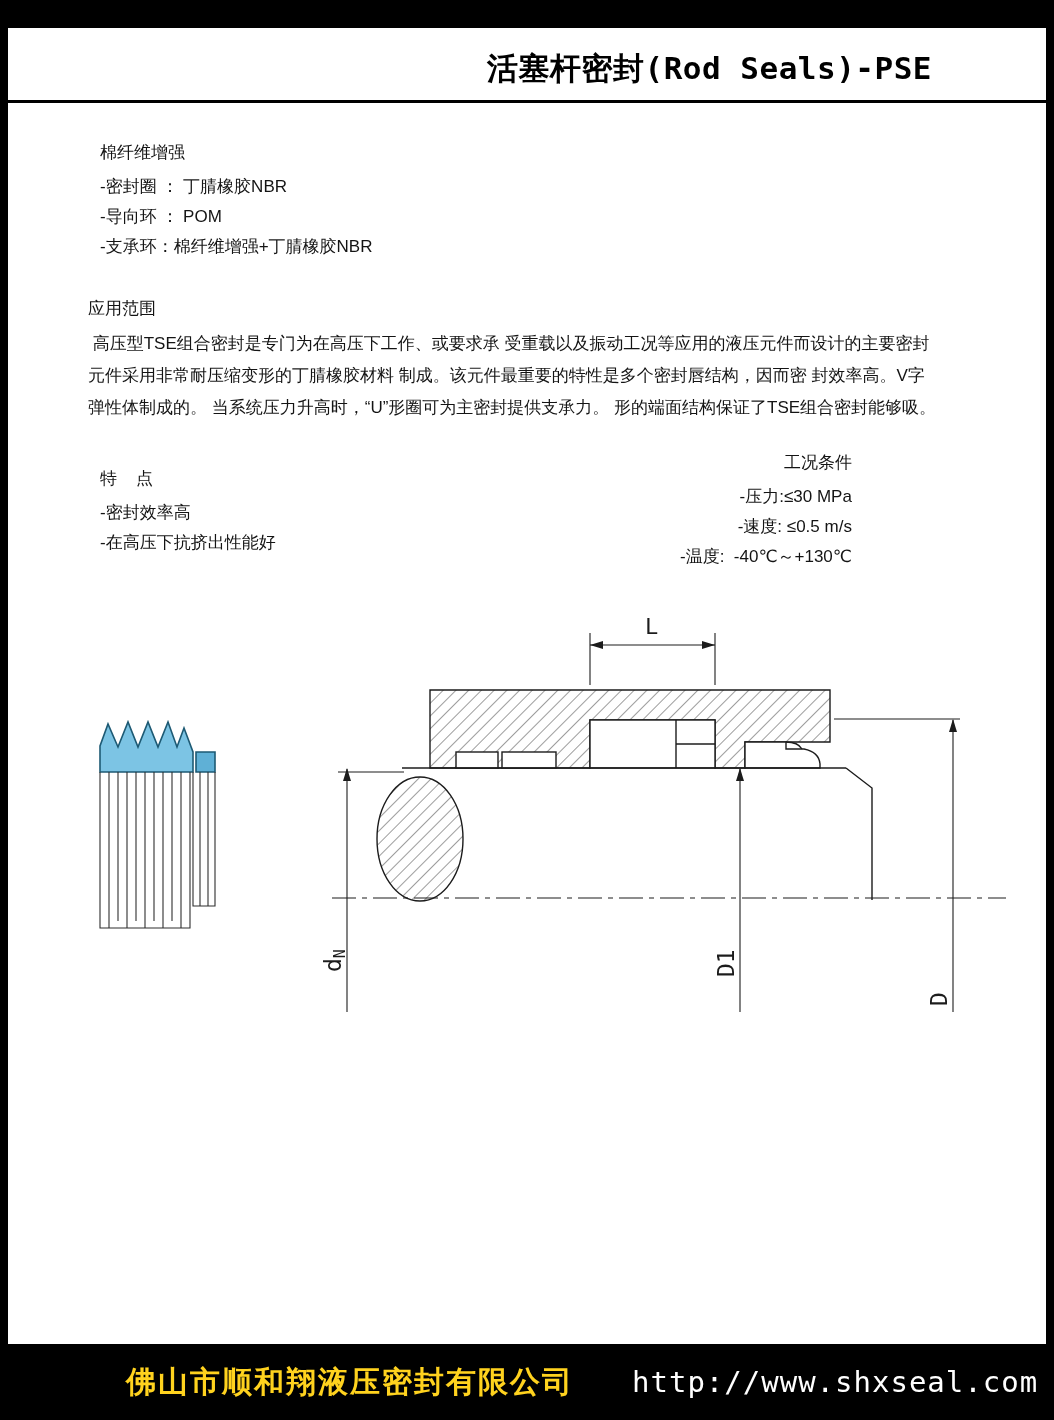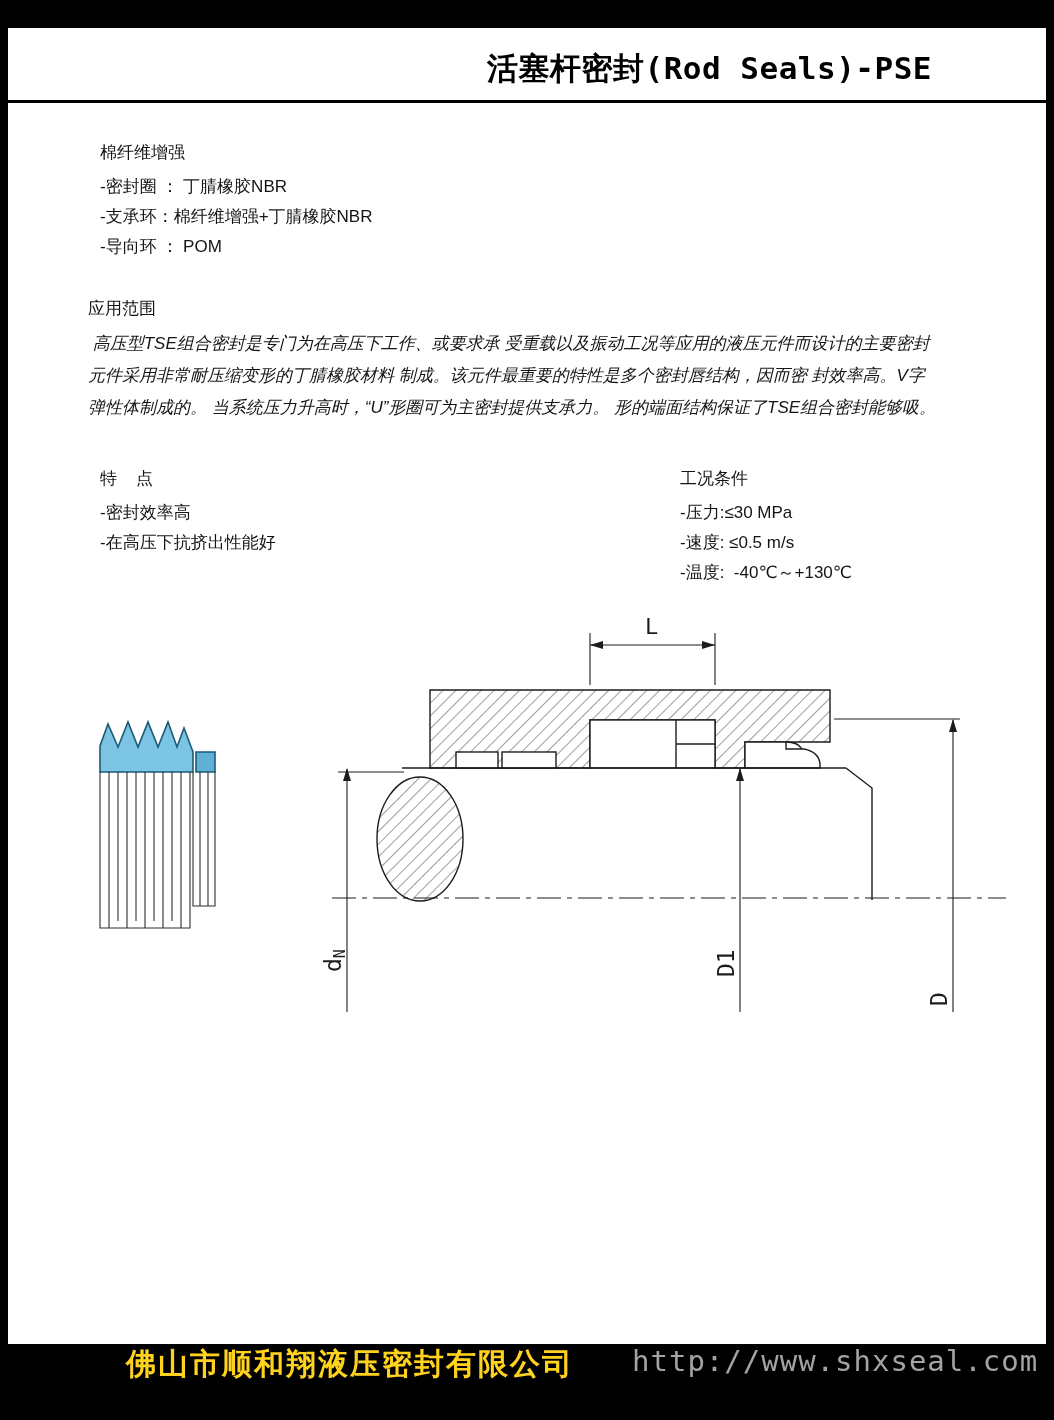--- a/index.html
+++ b/index.html
@@ -20,52 +20,52 @@
     font-family:"DejaVu Sans Mono","Liberation Mono",monospace;
     font-size:31px;font-weight:700;letter-spacing:.5px;white-space:pre;color:#000;
   }
   .header-rule{position:absolute;top:100px;left:8px;right:8px;height:3px;background:#000;}
 
   .sec{position:absolute;font-size:17px;line-height:30px;}
   .sec-heading{margin-bottom:4px;white-space:pre-wrap;}
   .textline{white-space:pre-wrap;}
   .materials{left:100px;top:138px;}
   .application{left:88px;top:294px;}
-  .application .para-line{line-height:32px;white-space:pre;font-style:italic;}
+  .application .para-line{line-height:32px;white-space:pre;}
   .features{left:100px;top:464px;}
-  .conditions{left:680px;top:464px;}
+  .conditions{left:680px;top:448px;text-align:right;}
 
   .drawing{position:absolute;left:0;top:600px;width:1054px;height:432px;}
 
   .footer{
     position:absolute;left:0;bottom:0;width:100%;height:76px;background:#000;
-    display:flex;align-items:flex-start;padding-left:126px;
+    display:flex;align-items:center;padding-left:126px;
   }
   .footer-company{color:#ffd21e;font-size:30px;font-weight:700;letter-spacing:2px;}
   .footer-url{
-    color:#a3a3a3;font-size:29px;margin-left:58px;letter-spacing:1px;
+    color:#ffffff;font-size:29px;margin-left:58px;letter-spacing:1px;
     font-family:"DejaVu Sans Mono","Liberation Mono",monospace;
   }
 </style>
 </head>
 <body>
 
 <div class="page">
   <div class="bar bar-top"></div>
   <div class="bar bar-left"></div>
   <div class="bar bar-right"></div>
 
   <h1 class="page-title">活塞杆密封(Rod Seals)-PSE</h1>
   <div class="header-rule"></div>
 
   <section class="sec materials">
     <div class="sec-heading">棉纤维增强</div>
     <div class="textline">-密封圈 ： 丁腈橡胶NBR</div>
+    <div class="textline">-导向环 ： POM</div>
     <div class="textline">-支承环：棉纤维增强+丁腈橡胶NBR</div>
-    <div class="textline">-导向环 ： POM</div>
   </section>
 
   <section class="sec application">
     <div class="sec-heading">应用范围</div>
     <div class="para-line"> 高压型TSE组合密封是专门为在高压下工作、或要求承 受重载以及振动工况等应用的液压元件而设计的主要密封</div>
     <div class="para-line">元件采用非常耐压缩变形的丁腈橡胶材料 制成。该元件最重要的特性是多个密封唇结构，因而密 封效率高。V字</div>
     <div class="para-line">弹性体制成的。 当系统压力升高时，“U”形圈可为主密封提供支承力。 形的端面结构保证了TSE组合密封能够吸。</div>
   </section>
 
   <section class="sec features">

